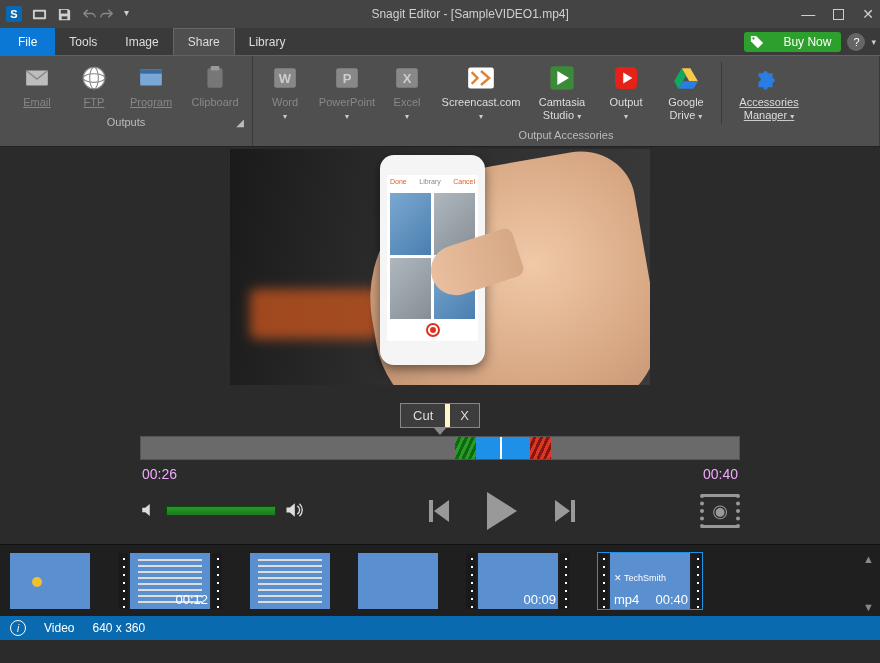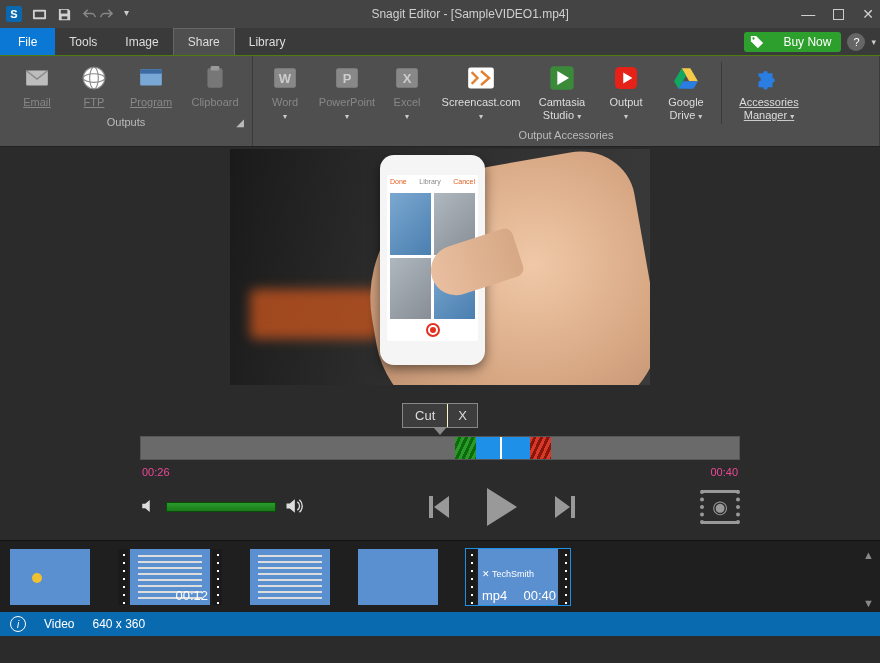--- a/index.html
+++ b/index.html
@@ -49,33 +49,33 @@
   .vf-screen .hdr .l{color:#e06020;} .vf-screen .hdr .c{color:#888;} .vf-screen .hdr .r{color:#e06020;}
   .vf-screen .tile { background:linear-gradient(135deg,#7ba8d0,#4a7fb0); }
   .vf-screen .tile2 { background:linear-gradient(135deg,#b0b8bf,#868d94); }
   .vf-screen .btm { grid-column:1/3; display:flex; justify-content:center; align-items:center;}
   .vf-screen .btm .rec{ width:14px; height:14px; border:2px solid #e03020; border-radius:50%; display:flex; align-items:center; justify-content:center;}
   .vf-screen .btm .rec .d{ width:6px; height:6px; background:#e03020; border-radius:50%;}
   .vf-finger { position:absolute; left:200px; top:90px; width:90px; height:50px; background:linear-gradient(90deg,#e9bfa0,#d6a885); border-radius:30px 10px 10px 30px; transform:rotate(-18deg);}
   
   .cut-popup { display:flex; justify-content:center; margin-top:-6px;}
   .cut-box { display:flex; border:1px solid #888; background:#3d3d3d; }
-  .cut-box .btn { padding:4px 12px; color:#ddd; font-size:13px; border-right:1px solid #fef9c3;}
+  .cut-box .btn { padding:4px 12px; color:#ddd; font-size:13px; border-right:5px solid #fef9c3;}
   .cut-box .btn:last-child{ border-right:none; padding:4px 10px;}
   .cut-pointer { display:flex; justify-content:center; height:8px;}
   .cut-pointer .tri { width:0; height:0; border-left:6px solid transparent; border-right:6px solid transparent; border-top:7px solid #888; }
   
   .timeline-wrap { padding:0 140px; }
   .timeline { height:24px; background:#6a6a6a; border:1px solid #555; position:relative; overflow:hidden;}
   .tl-sel { position:absolute; left:56%; top:0; bottom:0; width:9%; background:#1e90e8;}
   .tl-green { position:absolute; left:52.5%; top:0; bottom:0; width:3.5%; background:repeating-linear-gradient(115deg,#2a9a2a 0 3px,#0c6a0c 3px 6px);}
   .tl-red { position:absolute; left:65%; top:0; bottom:0; width:3.5%; background:repeating-linear-gradient(115deg,#d83a2a 0 3px,#8a150a 3px 6px);}
   .tl-playhead { position:absolute; left:60%; top:-2px; bottom:-2px; width:2px; background:#fff;}
   .tl-ph-top { position:absolute; left:59.2%; top:-6px; width:10px; height:6px; background:#fff; clip-path:polygon(0 0,100% 0,50% 100%);}
-  .time-row { display:flex; justify-content:space-between; color:#ec4899; font-size:11px; padding:6px 2px 10px 2px;}
+  .time-row { display:flex; justify-content:space-between; color:#f0abfc; font-size:14px; padding:6px 2px 10px 2px;}
   
   .controls { display:flex; align-items:center; padding:0 140px 14px 140px; }
   .vol { display:flex; align-items:center; gap:8px; }
   .vol .spk { color:#ddd; }
   .vol .bar { width:110px; height:10px; background:#1f6a1f; border:1px solid #0a4a0a; position:relative;}
   .vol .bar .fill { position:absolute; inset:0; background:linear-gradient(#2a9a2a,#1a7a1a);}
   .pb-controls { flex:1; display:flex; justify-content:center; align-items:center; gap:38px;}
   .pb-controls .play { width:0; height:0; border-left:30px solid #999; border-top:19px solid transparent; border-bottom:19px solid transparent;}
   .step-back, .step-fwd { display:flex; align-items:center; gap:1px; }
   .step-back .tri{ width:0;height:0;border-right:15px solid #999;border-top:11px solid transparent;border-bottom:11px solid transparent;}
@@ -387,20 +387,27 @@
         <span class="dur">00:12</span>
       </div>
       <div class="film"></div>
   </div>
   <div class="thumb">
     <div class="img th-doc"></div>
   </div>
   <div class="thumb">
     <div class="img th-app"></div>
   </div>
+  <div class="thumb">
+    <div class="film"></div>
+      <div class="img th-app2">
+        <span class="dur">00:09</span>
+      </div>
+      <div class="film"></div>
+  </div>
   <div class="thumb sel">
     <div class="film"></div>
     <div class="img th-ts">
       <span class="ts-badge">✕ TechSmith</span>
       <span class="mp4">mp4</span>
       <span class="dur">00:40</span>
     </div>
     <div class="film"></div>
   </div>
   <div class="arrow">

